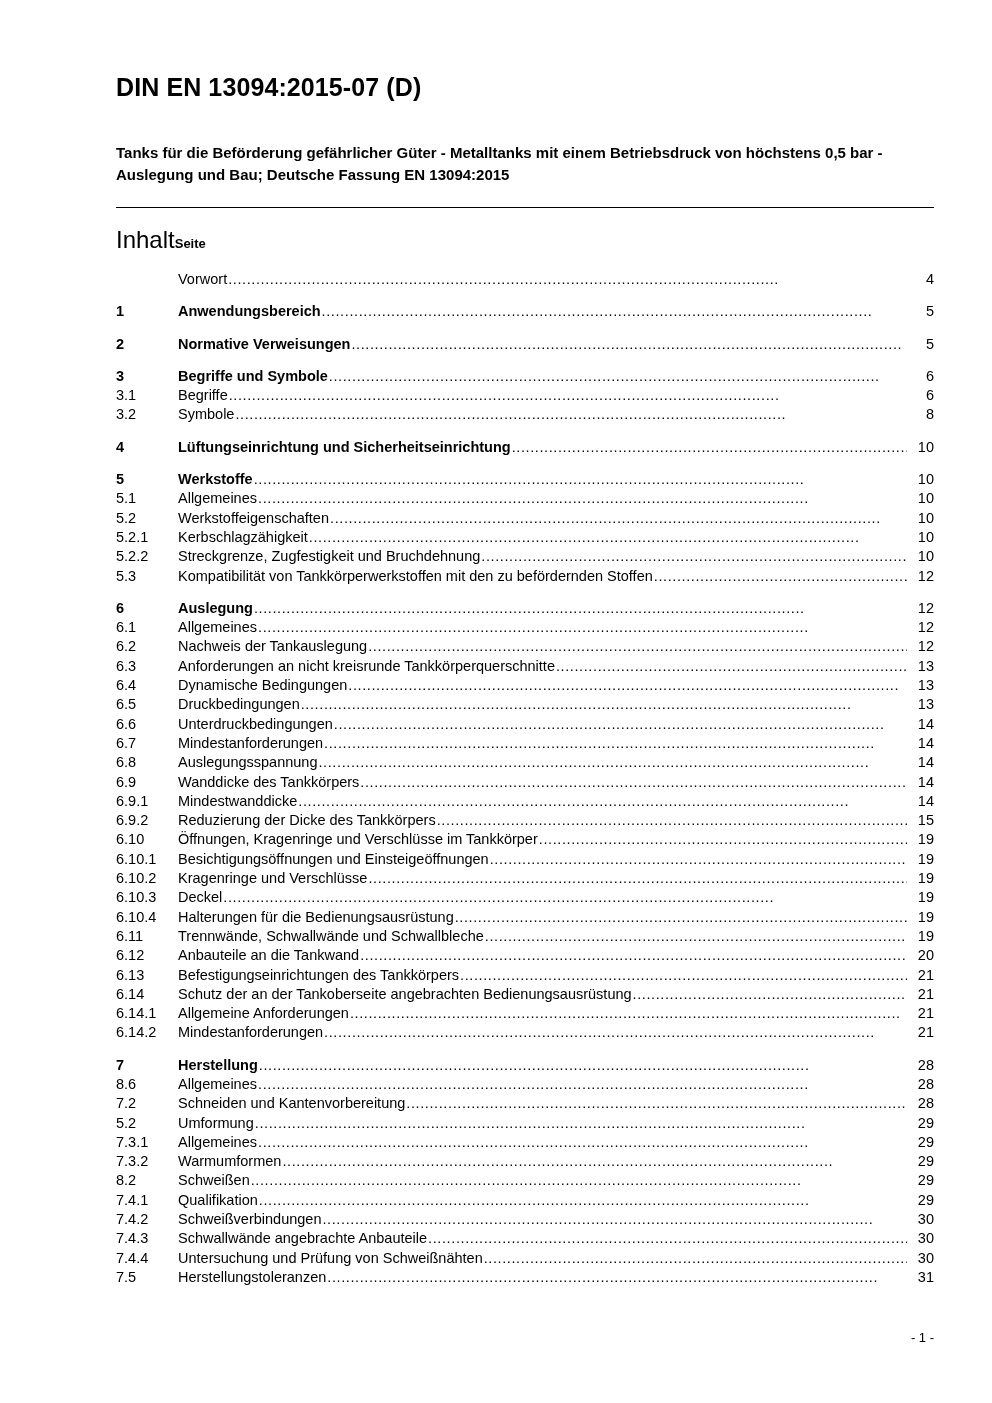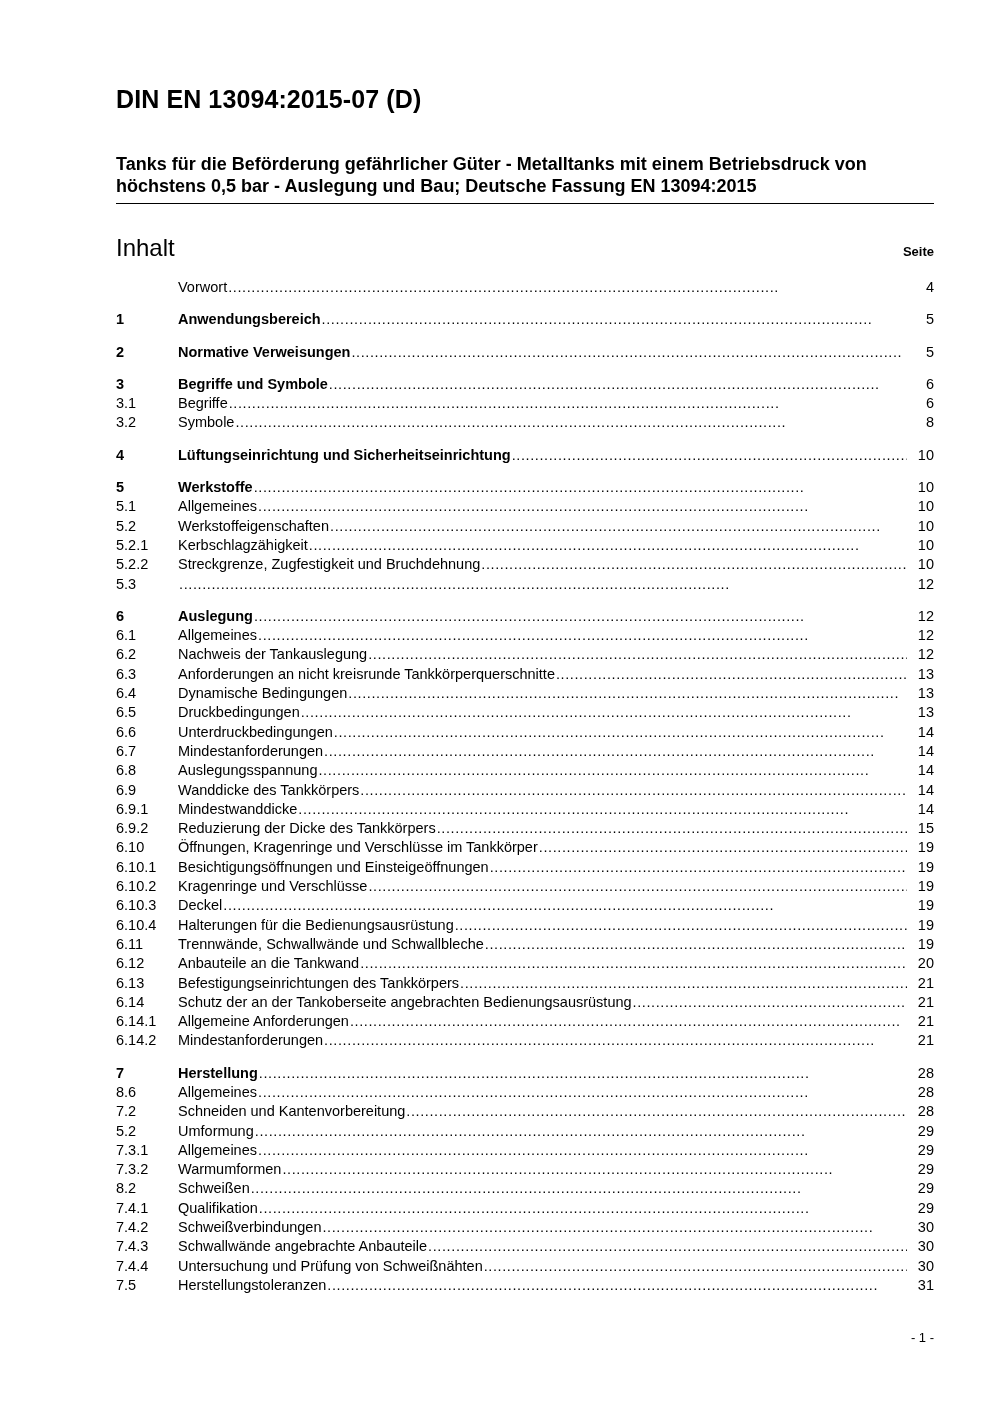--- a/index.html
+++ b/index.html
@@ -19,45 +19,44 @@
     position: absolute;
     left: 0; top: 0;
     width: 992px;
     height: 1403px;
     box-sizing: border-box;
     padding: 0;
   }
   .content {
     position: absolute;
     left: 116px;
-    top: 84px;
+    top: 72px;
     width: 818px;
   }
   .doc-number {
     font-size: 25px;
     font-weight: bold;
     letter-spacing: 0.1px;
     margin: 0 0 0 0;
     line-height: 30px;
   }
   .doc-title {
-    font-size: 18px;
+    font-size: 15px;
     font-weight: bold;
     line-height: 21.5px;
     margin-top: 40px;
-    padding-bottom: 6px;
+    padding-bottom: 22px;
     border-bottom: 1.5px solid #000;
     width: 818px;
     box-sizing: border-box;
   }
   .toc-header {
     display: flex;
     align-items: baseline;
-    justify-content: space-between;
-    margin-top: 30px;
+    margin-top: 18px;
     margin-bottom: 16px;
   }
   .toc-heading {
     font-size: 24px;
     font-weight: normal;
     line-height: 28px;
   }
   .toc-seite {
     font-size: 13px;
     font-weight: bold;
@@ -196,20 +195,21 @@
           <span class="toc-page">10</span>
         </div>
         <div class="toc-row">
           <span class="toc-num plain">5.2.2</span>
           <span class="toc-label">Streckgrenze, Zugfestigkeit und Bruchdehnung</span>
           <span class="toc-dots">.......................................................................................................................</span>
           <span class="toc-page">10</span>
         </div>
         <div class="toc-row">
           <span class="toc-num plain">5.3</span>
+          <span class="toc-label">Kompatibilität von Tankkörperwerkstoffen mit den zu befördernden Stoffen</span>
           <span class="toc-dots">.......................................................................................................................</span>
           <span class="toc-page">12</span>
         </div>
         <div class="toc-row bold gap">
           <span class="toc-num">6</span>
           <span class="toc-label">Auslegung</span>
           <span class="toc-dots">.......................................................................................................................</span>
           <span class="toc-page">12</span>
         </div>
         <div class="toc-row">

